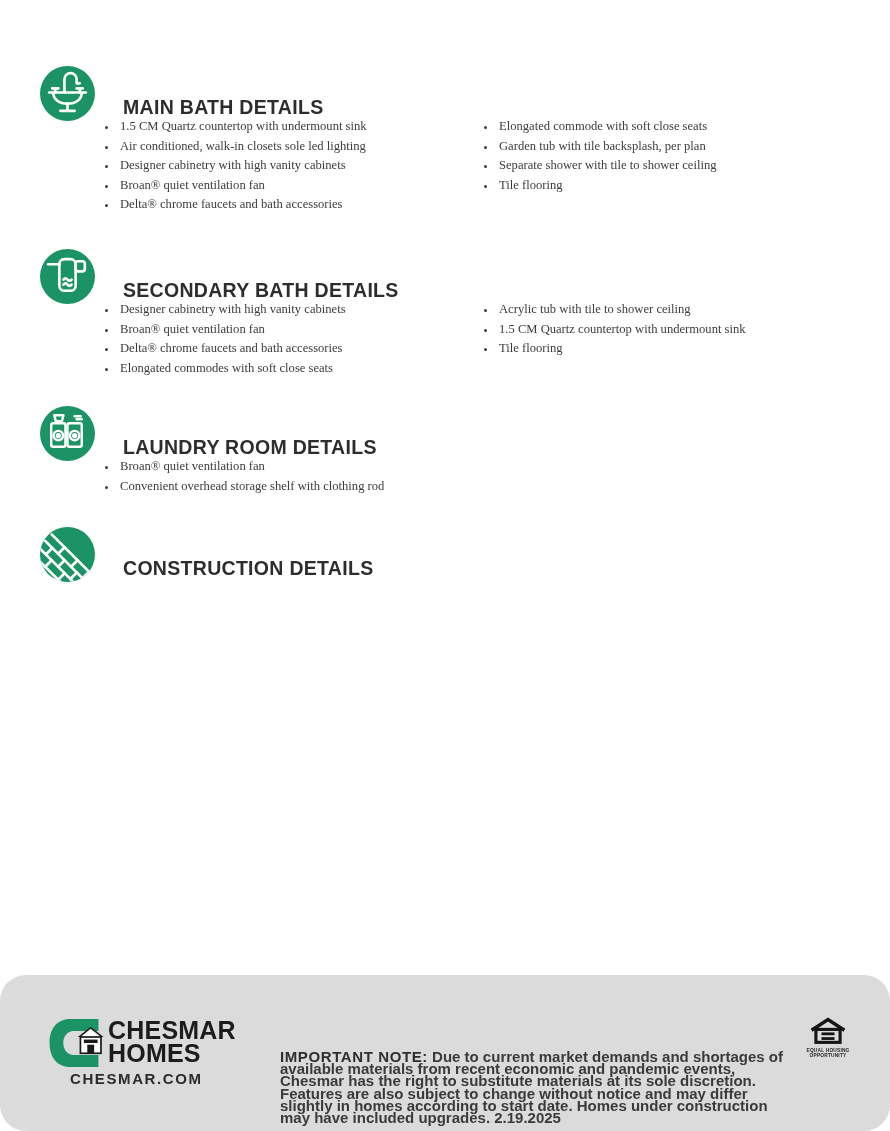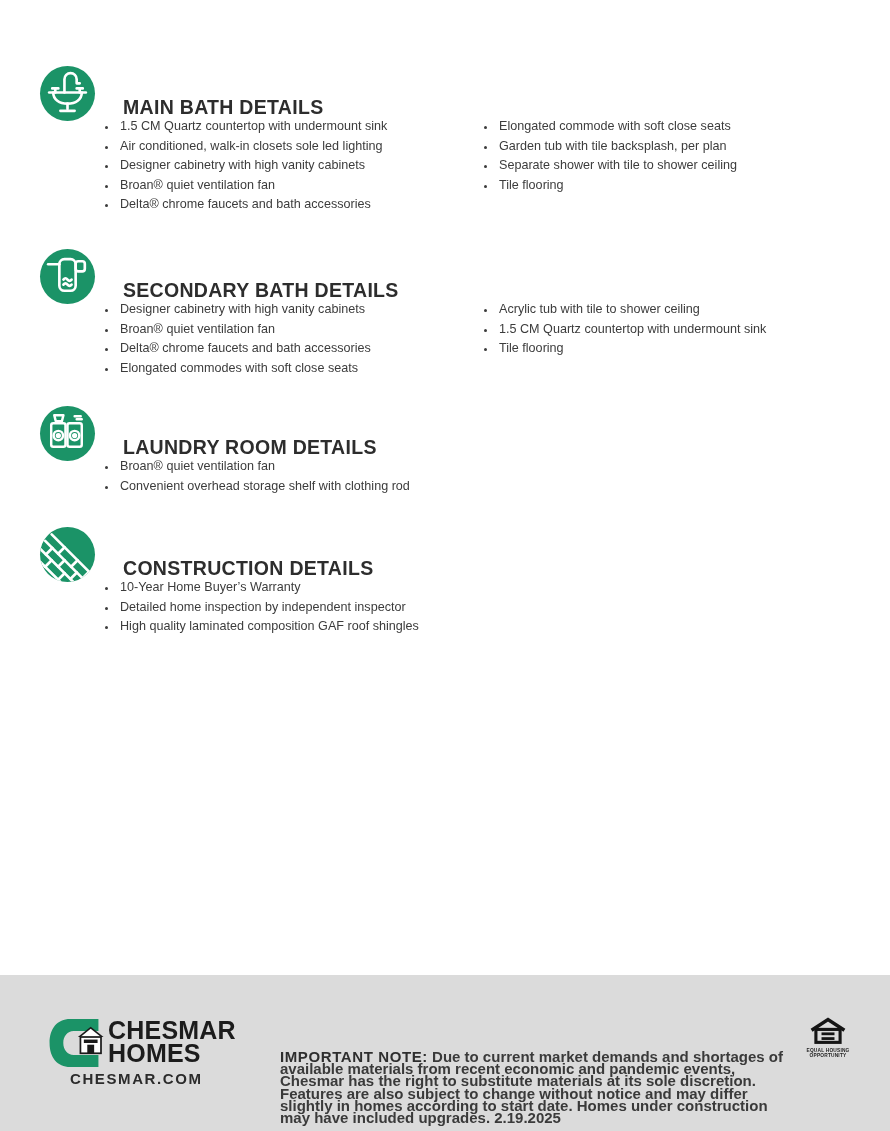--- a/index.html
+++ b/index.html
@@ -27,34 +27,35 @@
     display: flex; align-items: center; justify-content: center;
   }
   .icon-circle svg { display: block; }
 
   .section-title {
     position: absolute; left: 67px; top: 14px; margin: 16px;
     font-size: 19.5px; font-weight: 700; color: #2d2d2d;
     letter-spacing: 0.3px; white-space: nowrap;
   }
 
-  .cols { position: absolute; top: 51px; left: 63px; width: 749px; display: flex; }
+  .cols { position: absolute; top: 51px; left: 63px; width: 749px; display: flex; font-family: Liberation Serif, serif; }
   .col-left  { width: 379px; flex: none; }
   .col-right { width: 370px; flex: none; }
   .bullets { margin: 0; padding: 0 0 0 15px; list-style: disc; }
   .bullets li {
     font-size: 12.6px; color: #3c3c3c; line-height: 19.6px;
     padding-left: 2px;
   }
   .bullets li::marker { color: #3c3c3c; font-size: 11px; }
 
   
   .footer {
     position: absolute; left: 0; top: 975px; width: 890px; height: 156px;
     background: #dbdbdb;
+    border-radius: 26px;
   }
   .brand { position: absolute; left: 47px; top: 41px; display: flex; align-items: flex-start; }
   .brand-logo { flex: none; margin-right: 1px; }
   .brand-text {
     font-weight: 700; color: #1c1c1c; font-size: 25px; line-height: 23px;
     letter-spacing: 0.2px; margin-top: 3px;
   }
   .website {
     position: absolute; left: 70px; top: 95px;
     font-weight: 700; font-size: 15px; letter-spacing: 1.6px; color: #2b2b2b;
@@ -179,27 +180,20 @@
             <path d="M2 51 H60"></path>
             <path d="M20 24 v9 M38 24 v9 M54 24 v9"></path>
             <path d="M12 33 v9 M29 33 v9 M46 33 v9"></path>
             <path d="M20 42 v9 M38 42 v9 M54 42 v9"></path>
           </g>
         </g>
       </svg>
     </div>
     <h2 class="section-title">CONSTRUCTION DETAILS</h2>
     <div class="cols">
-      <div class="col-left">
-        <ul class="bullets">
-          <li>10-Year Home Buyer’s Warranty</li>
-          <li>Detailed home inspection by independent inspector</li>
-          <li>High quality laminated composition GAF roof shingles</li>
-        </ul>
-      </div>
     </div>
   </section>
 
   <footer class="footer">
 
     <div class="brand">
       <div class="brand-logo">
         <svg width="60" height="54" viewBox="0 0 70 62">
           <path d="M60 3 H27 C12 3 3 14 3 31 c0 17 9 28 24 28 h33 V45 H31 c-7 0 -12 -6 -12 -14 s5 -14 12 -14 h29 z" fill="#1b9367"></path>
           <polygon points="36,24 51,12 66,24" fill="#1a1a1a"></polygon>

